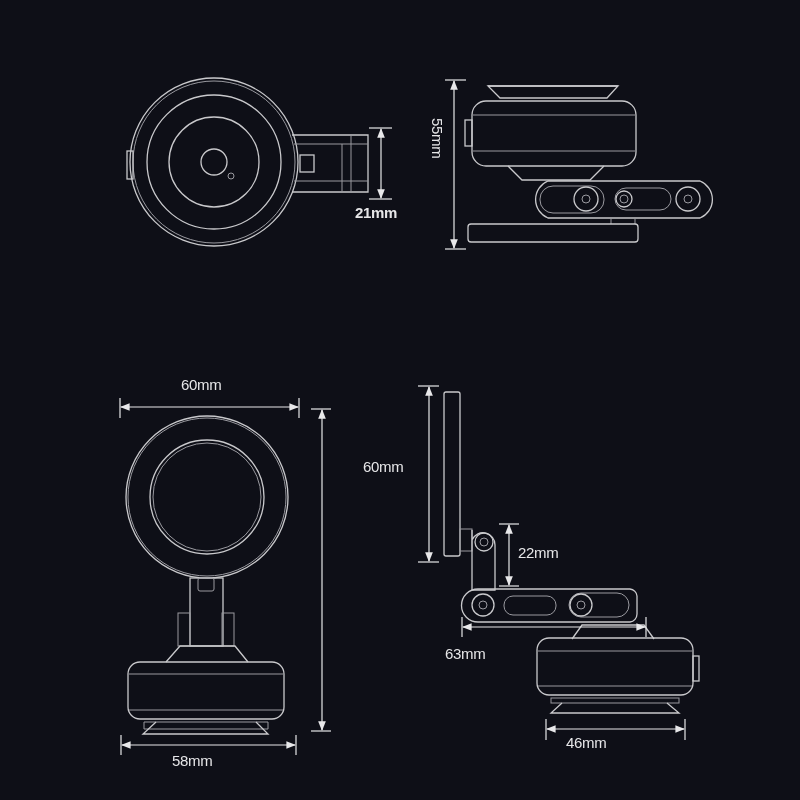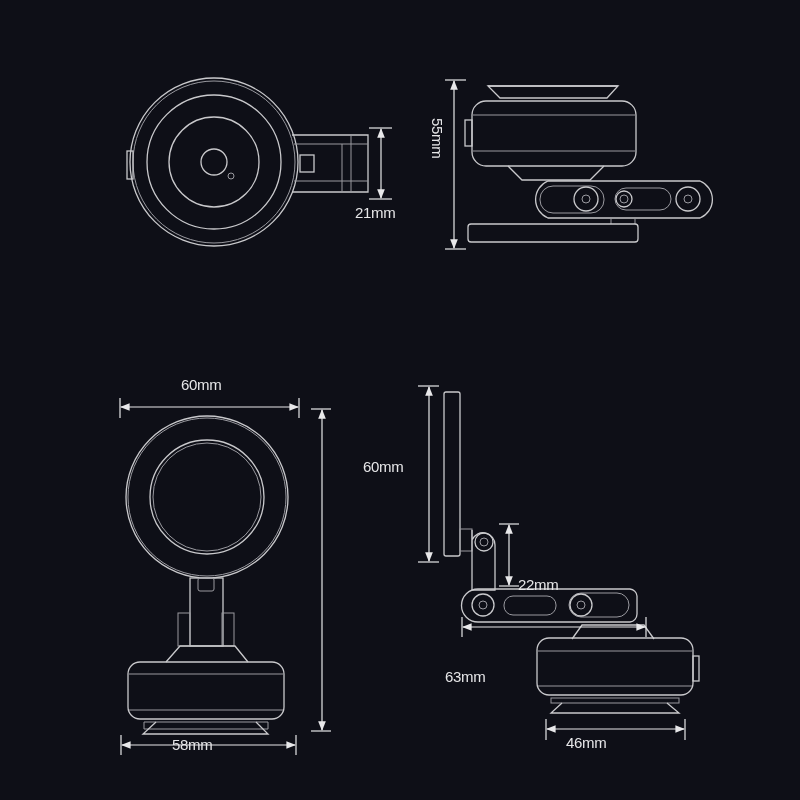--- a/index.html
+++ b/index.html
@@ -141,21 +141,21 @@
       <line x1="462" y1="617" x2="462" y2="637" class="dim"></line>
       <line x1="646" y1="617" x2="646" y2="637" class="dim"></line>
       <line x1="463" y1="627" x2="645" y2="627" class="dim" marker-start="url(#ah)" marker-end="url(#ah)"></line>
 
       <line x1="546" y1="719" x2="546" y2="740" class="dim"></line>
       <line x1="685" y1="719" x2="685" y2="740" class="dim"></line>
       <line x1="547" y1="729" x2="684" y2="729" class="dim" marker-start="url(#ah)" marker-end="url(#ah)"></line>
     </g>
   </svg>
 
-  <span class="lbl" style="left:355px; top:204px;">21mm</span>
+  <span class="lbl" style="left:355px; top:204px;font-weight:bold;">21mm</span>
   <span class="lbl vlbl" style="left:446px; top:118px;">55mm</span>
   <span class="lbl" style="left:181px; top:376px;">60mm</span>
-  <span class="lbl" style="left:172px; top:736px;">58mm</span>
+  <span class="lbl" style="left:172px; top:752px;">58mm</span>
   <span class="lbl" style="left:363px; top:458px;">60mm</span>
-  <span class="lbl" style="left:518px; top:576px;">22mm</span>
-  <span class="lbl" style="left:445px; top:668px;">63mm</span>
+  <span class="lbl" style="left:518px; top:544px;">22mm</span>
+  <span class="lbl" style="left:445px; top:645px;">63mm</span>
   <span class="lbl" style="left:566px; top:734px;">46mm</span>
 </div>
 
 </body></html>

